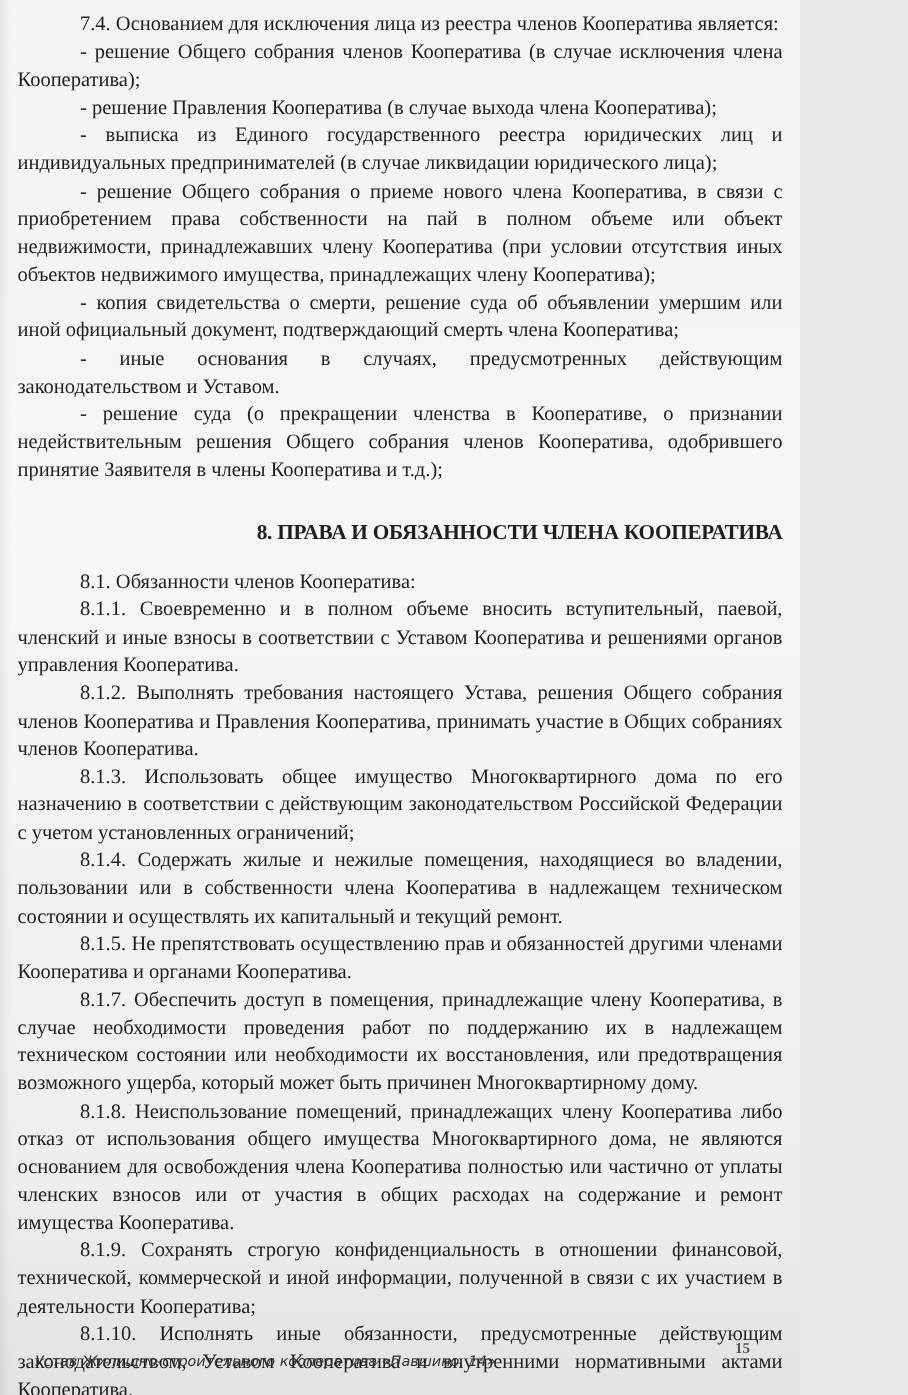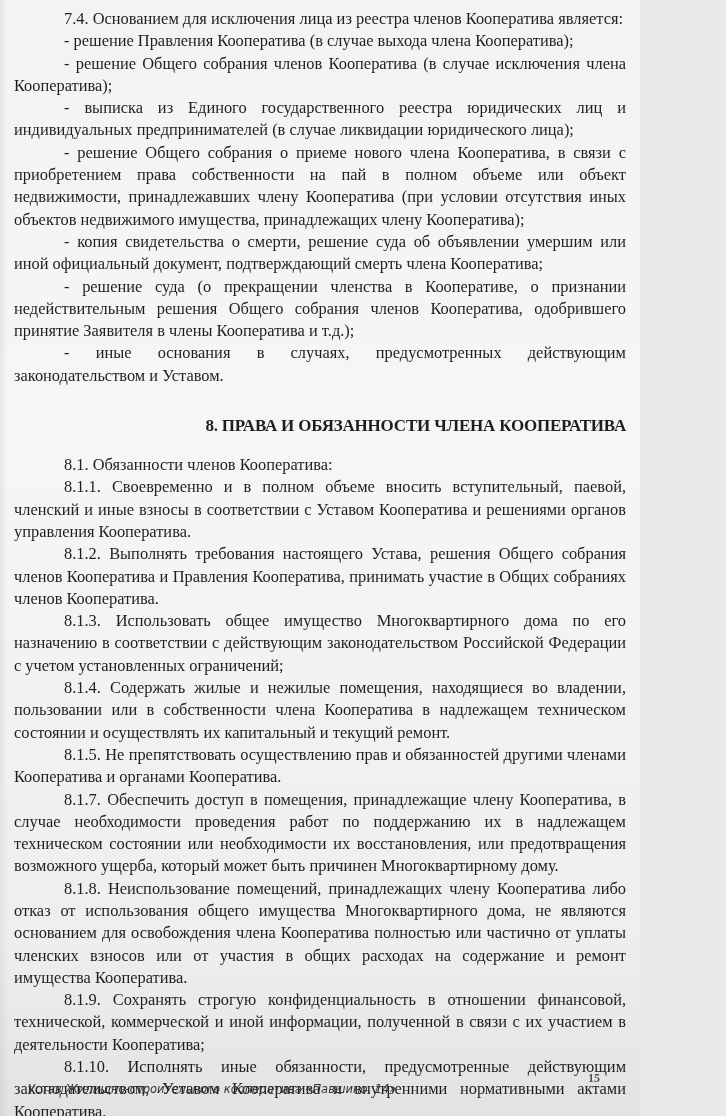--- a/index.html
+++ b/index.html
@@ -66,27 +66,27 @@
   }
 </style>
 </head>
 <body>
 
 <div class="page">
   <div class="edge-shadow"></div>
 
   <section>
     <p class="para">7.4. Основанием для исключения лица из реестра членов Кооператива является:</p>
+    <p class="para">- решение Общего собрания членов Кооператива (в случае исключения члена Кооператива);</p>
     <p class="para">- решение Правления Кооператива (в случае выхода члена Кооператива);</p>
-    <p class="para">- решение Общего собрания членов Кооператива (в случае исключения члена Кооператива);</p>
     <p class="para">- выписка из Единого государственного реестра юридических лиц и индивидуальных предпринимателей (в случае ликвидации юридического лица);</p>
     <p class="para">- решение Общего собрания о приеме нового члена Кооператива, в связи с приобретением права собственности на пай в полном объеме или объект недвижимости, принадлежавших члену Кооператива (при условии отсутствия иных объектов недвижимого имущества, принадлежащих члену Кооператива);</p>
     <p class="para">- копия свидетельства о смерти, решение суда об объявлении умершим или иной официальный документ, подтверждающий смерть члена Кооператива;</p>
+    <p class="para">- иные основания в случаях, предусмотренных действующим законодательством и Уставом.</p>
     <p class="para">- решение суда (о прекращении членства в Кооперативе, о признании недействительным решения Общего собрания членов Кооператива, одобрившего принятие Заявителя в члены Кооператива и т.д.);</p>
-    <p class="para">- иные основания в случаях, предусмотренных действующим законодательством и Уставом.</p>
   </section>
 
   <div class="spacer-lg"></div>
 
   <section>
     <h2 class="heading">8. ПРАВА И ОБЯЗАННОСТИ ЧЛЕНА КООПЕРАТИВА</h2>
     <div class="spacer-md"></div>
     <p class="para">8.1. Обязанности членов Кооператива:</p>
     <p class="para">8.1.1. Своевременно и в полном объеме вносить вступительный, паевой, членский и иные взносы в соответствии с Уставом Кооператива и решениями органов управления Кооператива.</p>
     <p class="para">8.1.2. Выполнять требования настоящего Устава, решения Общего собрания членов Кооператива и Правления Кооператива, принимать участие в Общих собраниях членов Кооператива.</p>

